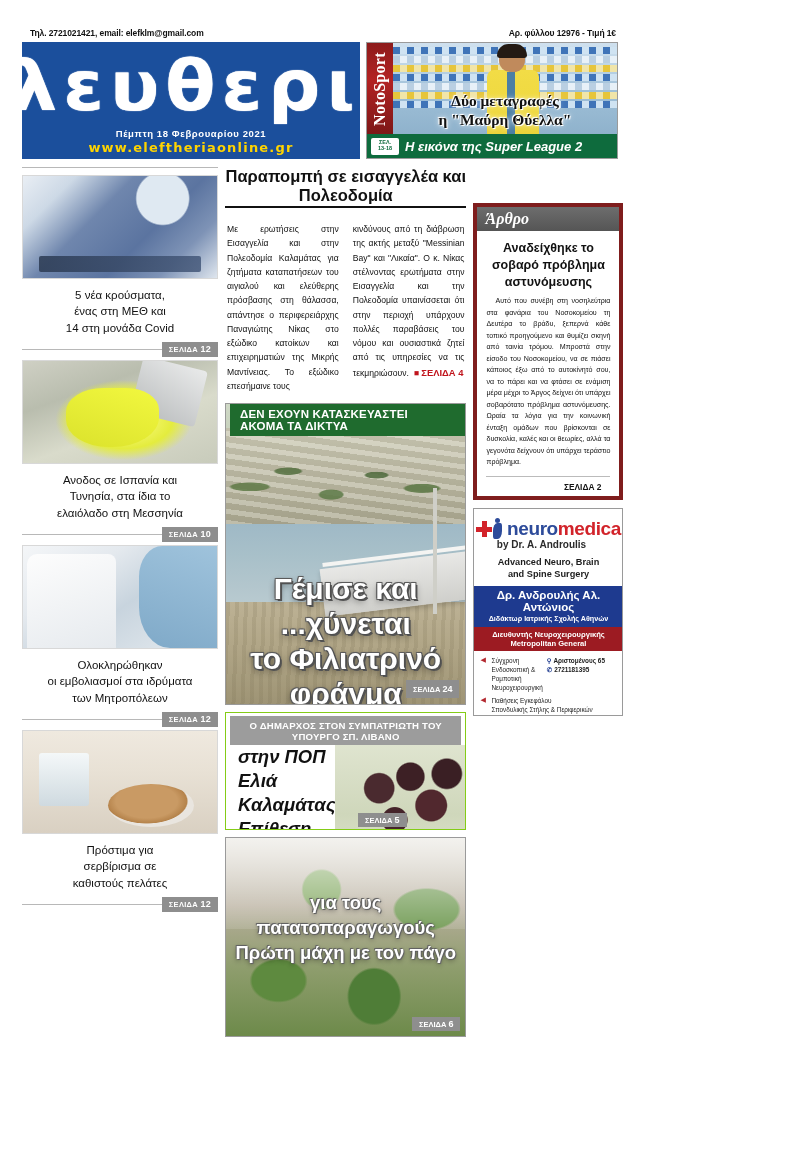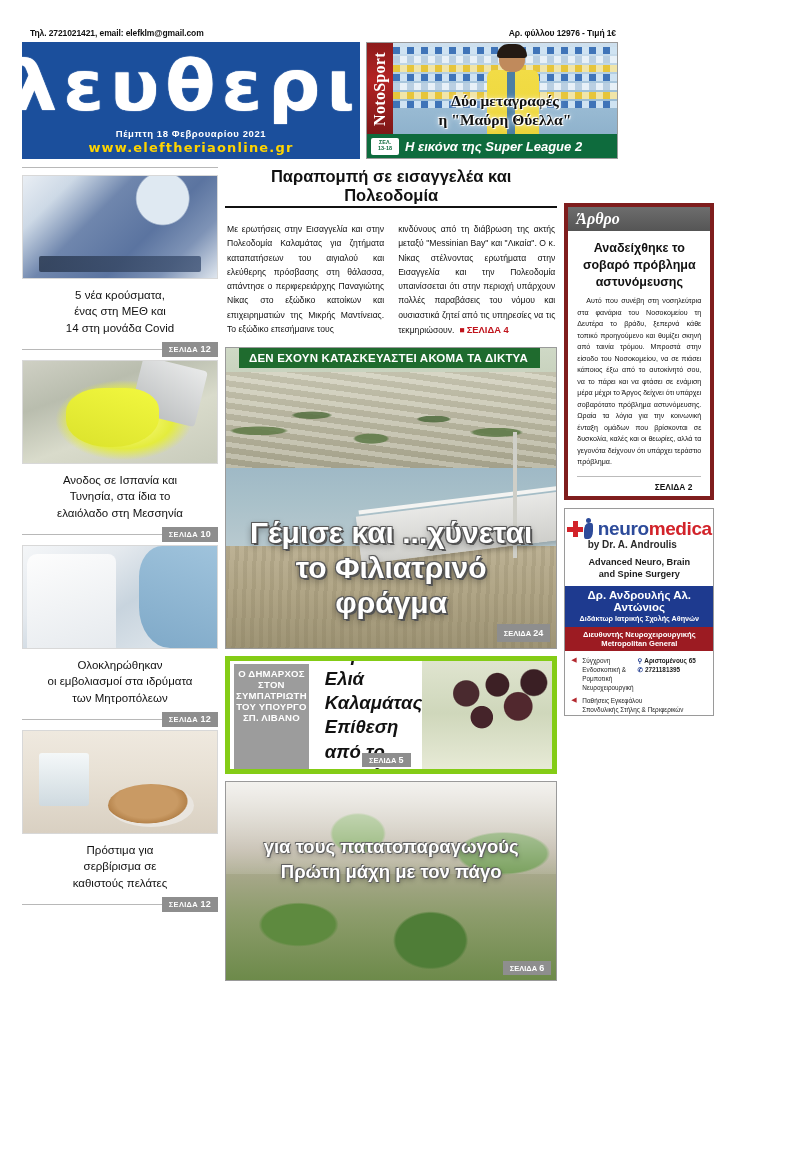--- a/index.html
+++ b/index.html
@@ -383,21 +383,21 @@
   .dam-rail {
     position:absolute; right:-2%; top:50%; width:62%; height:4px;
     background:#f4f4f2; transform: rotate(-7deg);
   }
   .dam-pole {
     position:absolute; right:12%; top:28%; width:4px; height:42%;
     background:#cfcfc8;
   }
   .feature-banner {
     position: absolute;
-    left: 13px; top: 0;
+    left: 4px; top: 0;
     background: #1f6b2e;
     color: #fff;
     font-size: 11.5px;
     font-weight: bold;
     padding: 4px 12px 4px 10px;
     letter-spacing: .2px;
     z-index: 4;
   }
   .feature-title {
     position: absolute;
@@ -422,27 +422,27 @@
     font-size: 7.5px;
     font-weight: bold;
     padding: 4px 7px;
     z-index: 4;
   }
   .feature-pagetag b { font-size: 9px; }
 
   
   .olive-block {
     margin-top: 7px;
-    border: 5px solid #84cc16;
+    border: 1px solid #84cc16;
     height: 118px;
     position: relative;
     overflow: hidden;
     background: #fff;
     display: flex;
-    flex-direction: row;
+    flex-direction: column;
   }
   .olive-banner {
     background: #9c9c9c;
     color: #fff;
     font-size: 9.6px;
     font-weight: bold;
     text-align: center;
     padding: 3.5px 2px;
     letter-spacing: .2px;
     margin: 3px 4px 0 4px;

